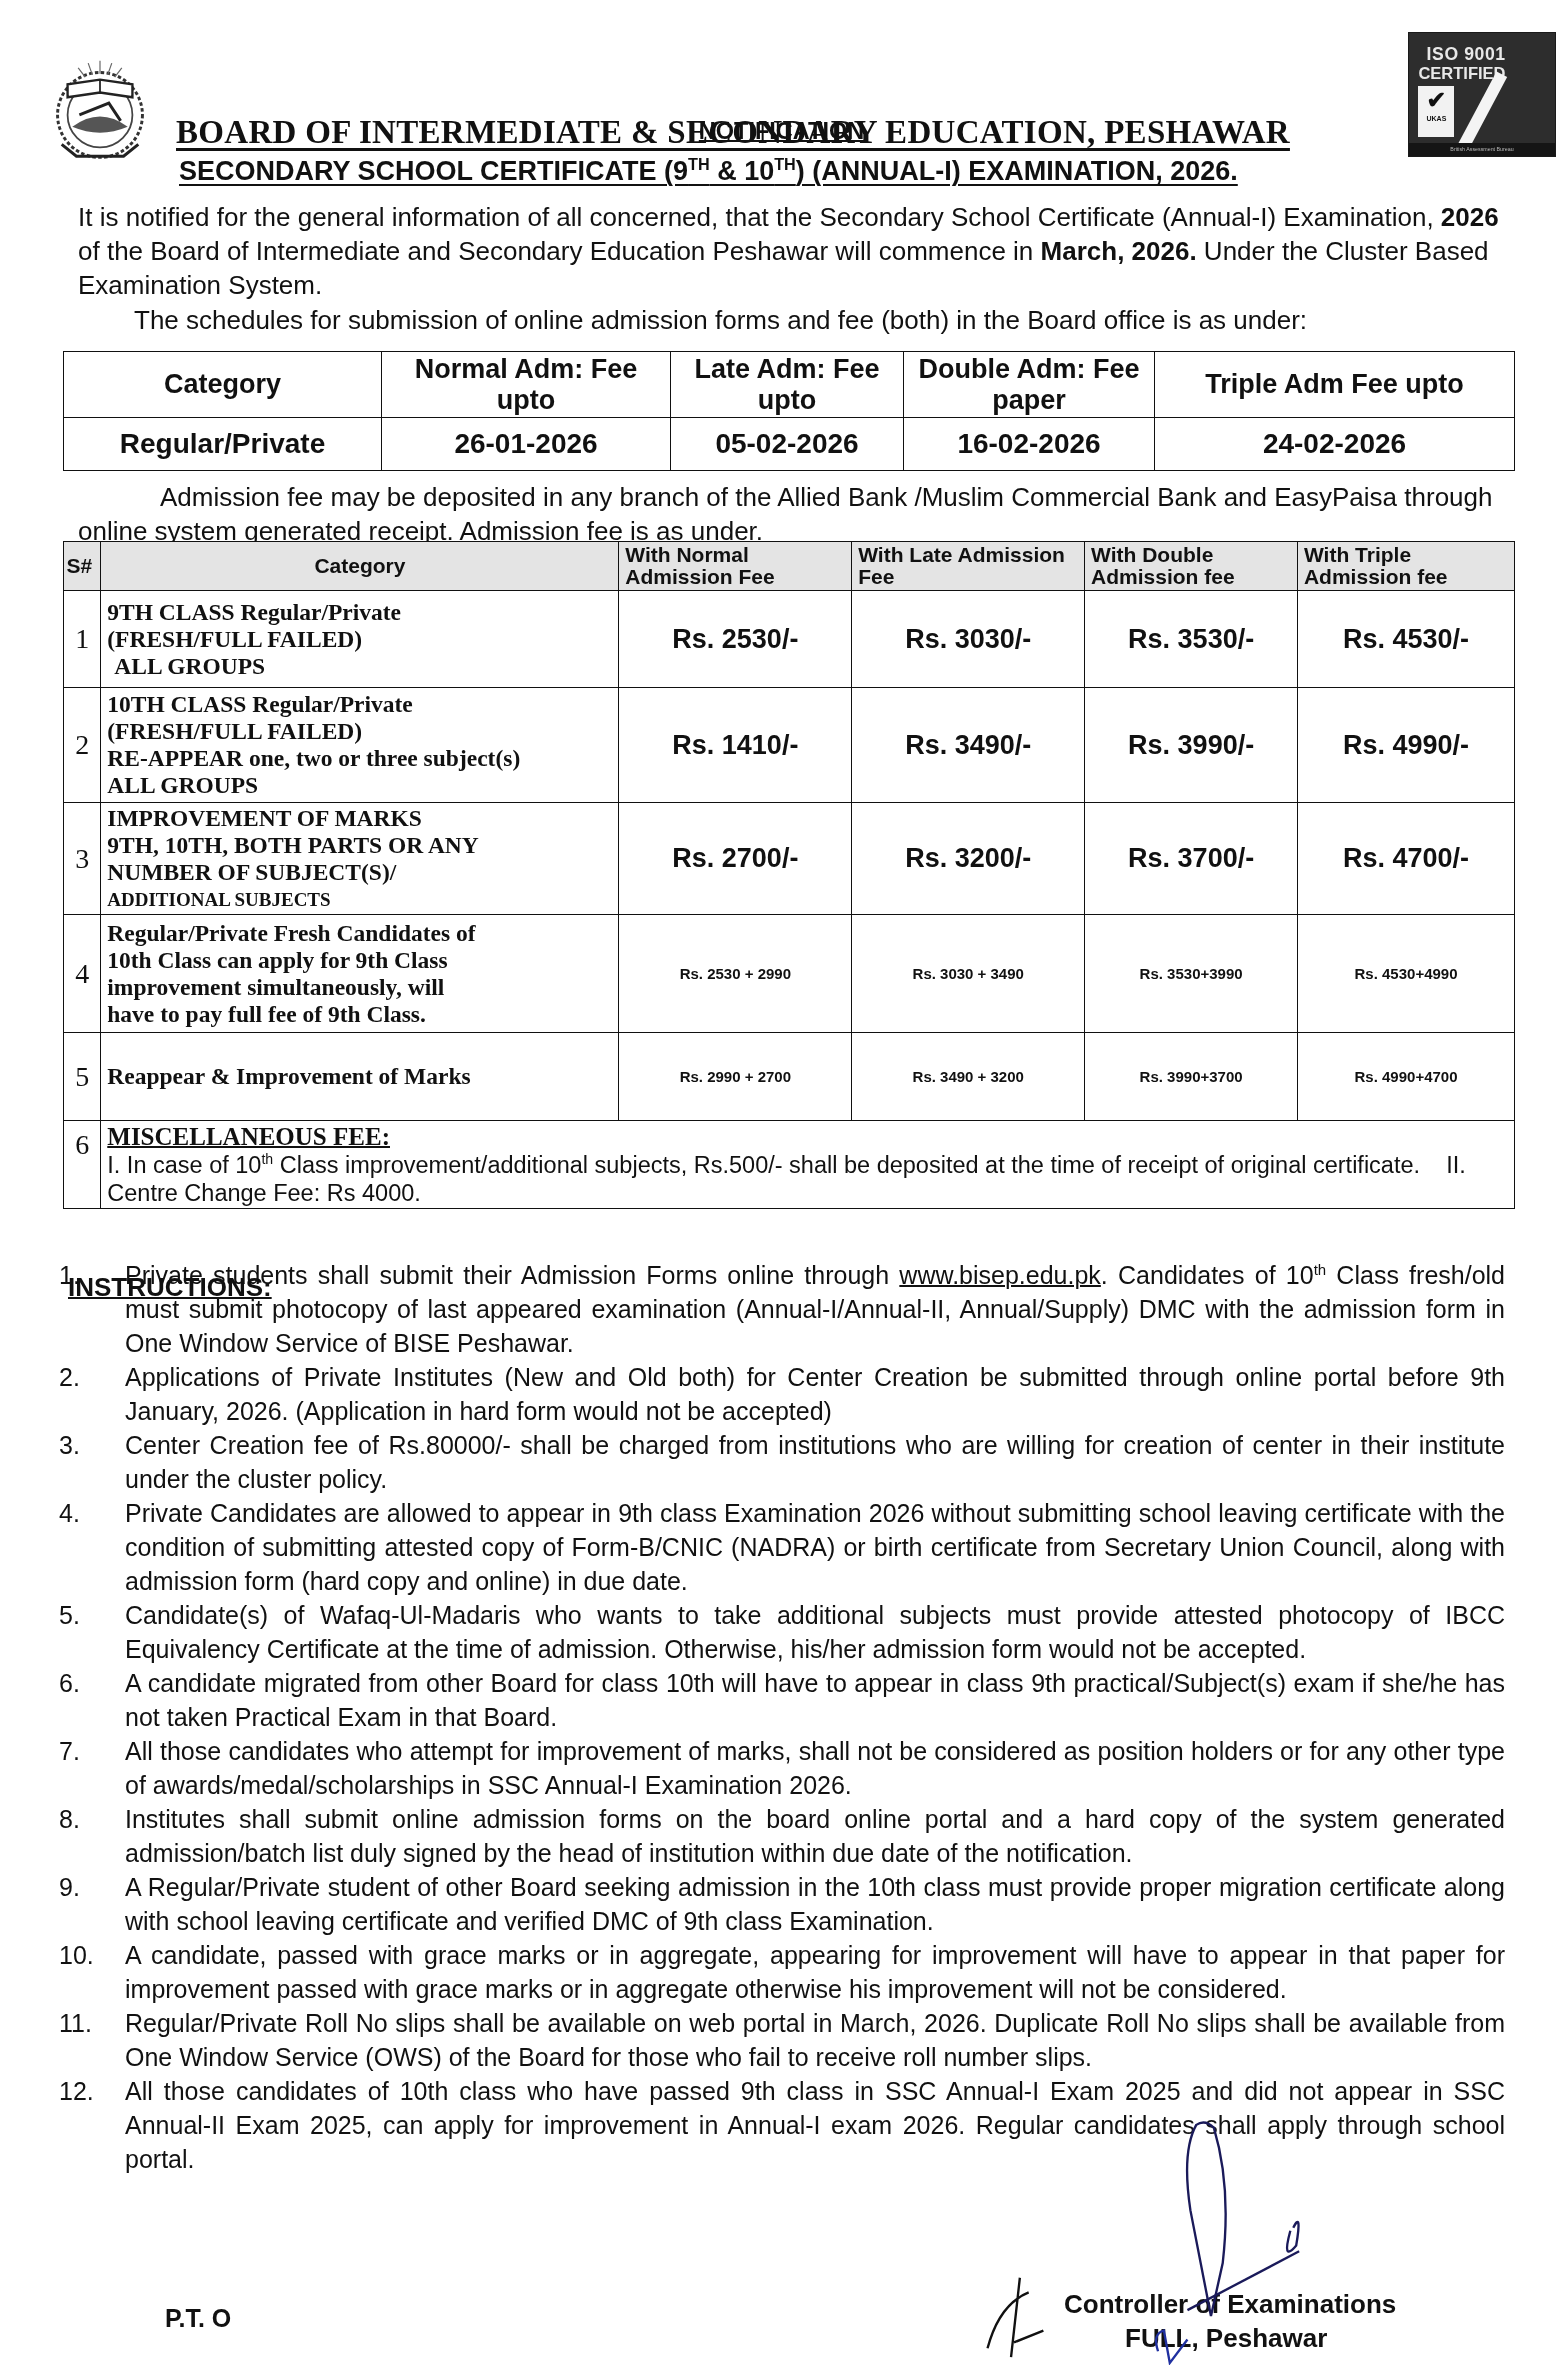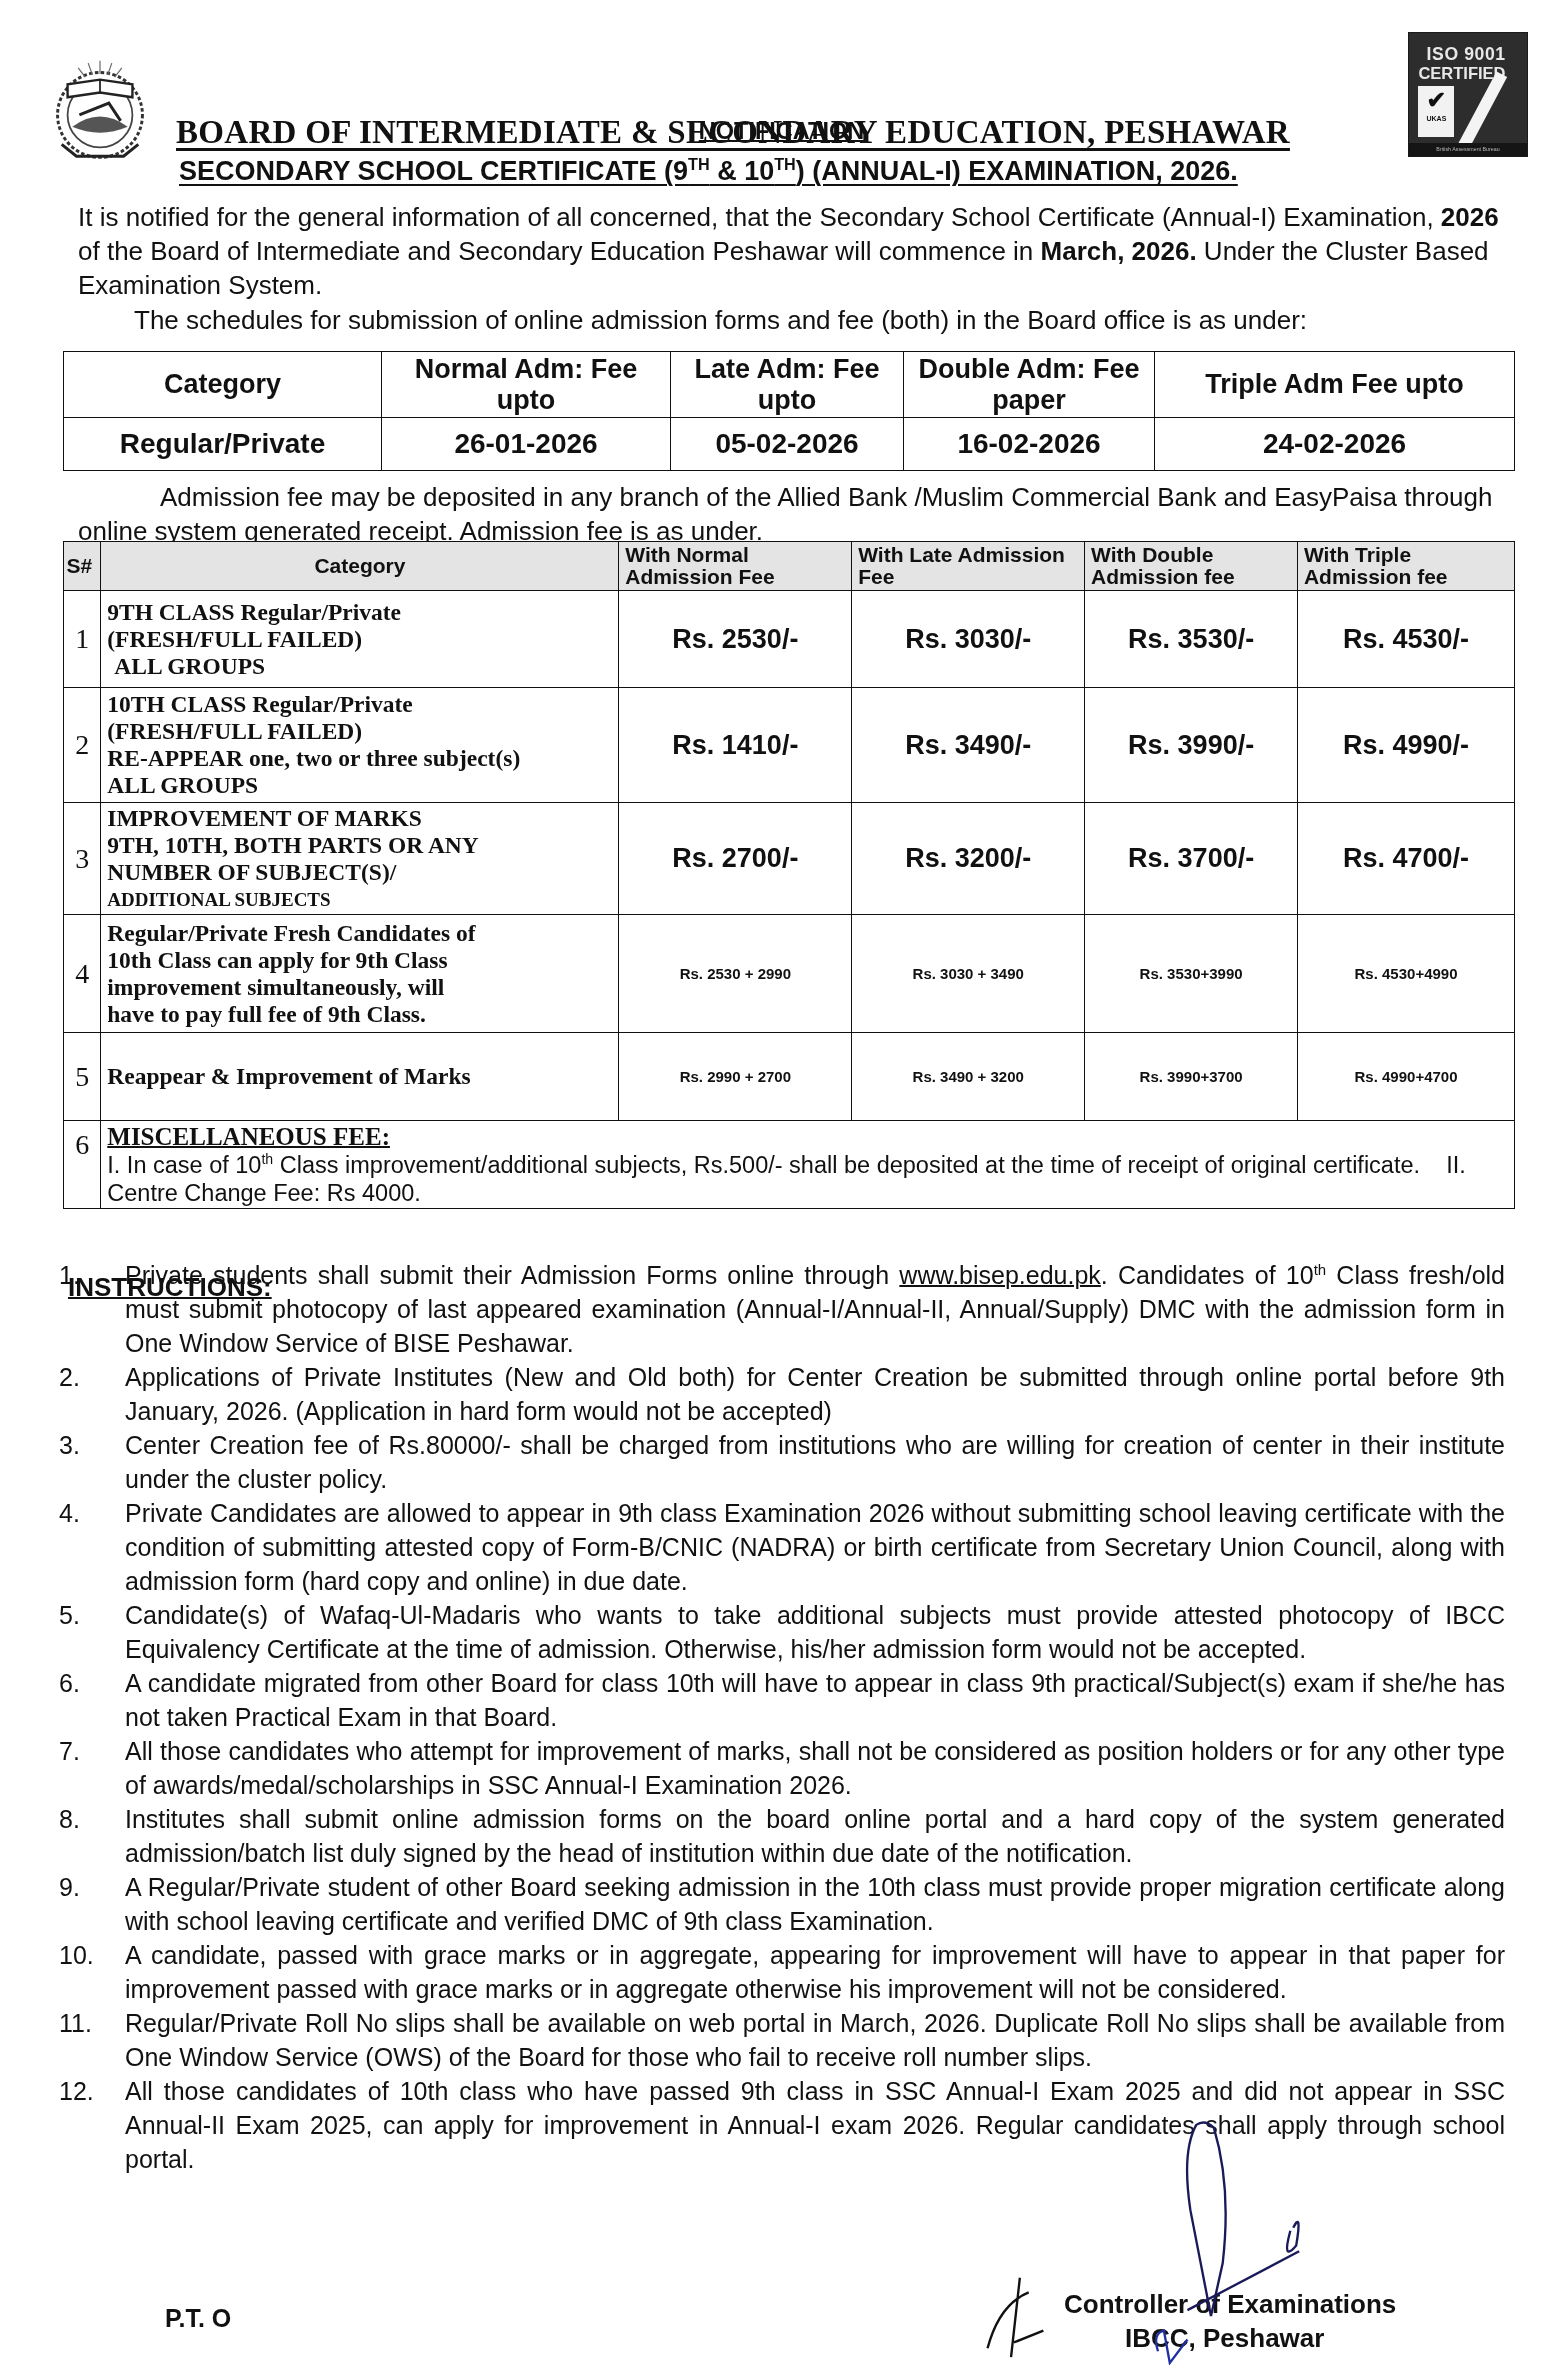--- a/index.html
+++ b/index.html
@@ -1,19 +1,19 @@
 <!DOCTYPE html>
 <html style="font-size:9.4px"><head>
 <meta charset="utf-8">
 <style>
   html, body { margin:0; padding:0; background:#ffffff; }
   body { width:1563px; height:2366px; position:relative; overflow:hidden; color:#111; font-family:"Liberation Sans", sans-serif; }
   .abs { position:absolute; }
   .logo { left:44px; top:56px; width:112px; height:112px; }
-  .iso { left:1408px; top:32px; width:118px; height:123px; background:#2d2d2d; color:#e8e8e8; border:1.2px solid #1a1a1a; overflow:hidden; }
+  .iso { left:1408px; top:32px; width:118px; height:123px; background:#2d2d2d; color:#e8e8e8; border:1.2px solid #1a1a1a; overflow:hidden;padding-left:28px; }
   .iso .t1 { position:absolute; left:17.6px; top:10.6px; font:bold 17.6px "Liberation Sans", sans-serif; letter-spacing:0.6px; }
   .iso .t2 { position:absolute; left:9.4px; top:31px; font:bold 16.5px "Liberation Sans", sans-serif; }
   .iso .ukas { position:absolute; left:9.4px; top:53px; width:36px; height:51px; background:#f2f2f2; color:#111; font:bold 7px "Liberation Sans", sans-serif; text-align:center; }
   .iso .ukas .chk { font-size:23.5px; line-height:29px; }
   .iso .slash { position:absolute; left:62px; top:35px; width:11.8px; height:106px; background:#f4f4f4; transform:rotate(28deg); }
   .iso .foot { position:absolute; left:0; bottom:0; width:100%; height:13px; background:#151515; color:#bbb; font:5.3px "Liberation Sans", sans-serif; text-align:center; line-height:13px; }
   .board-title { left:176px; top:79px; width:1228px; font:bold 33px "Liberation Serif", serif; text-decoration:underline; text-decoration-thickness:2.9px; text-underline-offset:4.7px; letter-spacing:0.3px;margin-top:35px; }
   .notif { left:0; top:118px; width:1563px; text-align:center; font:bold 23.5px "Liberation Sans", sans-serif; text-decoration:underline; text-decoration-thickness:2.4px; }
   .exam-title { left:179px; top:156px; width:1228px; font:bold 27px "Liberation Sans", sans-serif; text-decoration:underline; text-decoration-thickness:2.4px; text-underline-offset:3.5px; }
   sup { font-size:0.6em; line-height:0; }
@@ -196,21 +196,21 @@
   <li><span class="num">7.</span><span>All those candidates who attempt for improvement of marks, shall not be considered as position holders or for any other type of awards/medal/scholarships in SSC Annual-I Examination 2026.</span></li>
   <li><span class="num">8.</span><span>Institutes shall submit online admission forms on the board online portal and a hard copy of the system generated admission/batch list duly signed by the head of institution within due date of the notification.</span></li>
   <li><span class="num">9.</span><span>A Regular/Private student of other Board seeking admission in the 10th class must provide proper migration certificate along with school leaving certificate and verified DMC of 9th class Examination.</span></li>
   <li><span class="num">10.</span><span>A candidate, passed with grace marks or in aggregate, appearing for improvement will have to appear in that paper for improvement passed with grace marks or in aggregate otherwise his improvement will not be considered.</span></li>
   <li><span class="num">11.</span><span>Regular/Private Roll No slips shall be available on web portal in March, 2026. Duplicate Roll No slips shall be available from One Window Service (OWS) of the Board for those who fail to receive roll number slips.</span></li>
   <li><span class="num">12.</span><span>All those candidates of 10th class who have passed 9th class in SSC Annual-I Exam 2025 and did not appear in SSC Annual-II Exam 2025, can apply for improvement in Annual-I exam 2026. Regular candidates shall apply through school portal.</span></li>
 </ol>
 
 <div class="abs pto">P.T. O</div>
 <div class="abs ctrl">Controller of Examinations</div>
-<div class="abs bise">IBCC, Peshawar</div>
+<div class="abs bise">FULL, Peshawar</div>
 <svg class="abs sig" viewBox="0 0 1000 425">
   <path d="M395 15 Q370 60 385 160 L420 340 L440 250 Q455 120 425 20 Q410 5 395 15 Z" fill="none" stroke="#1a1a5a" stroke-width="4"></path>
   <path d="M380 330 L570 230" fill="none" stroke="#1a1a5a" stroke-width="4"></path>
   <path d="M560 190 Q575 160 565 220 Q540 250 555 195" fill="none" stroke="#1a1a5a" stroke-width="4"></path>
   <path d="M40 395 Q60 320 110 300 M80 410 L95 275 M85 385 L135 365" fill="none" stroke="#111" stroke-width="4"></path>
   <path d="M330 400 Q320 370 340 365 L350 420 L380 380" fill="none" stroke="#2030a0" stroke-width="4"></path>
 </svg>
 
 
 </body></html>

